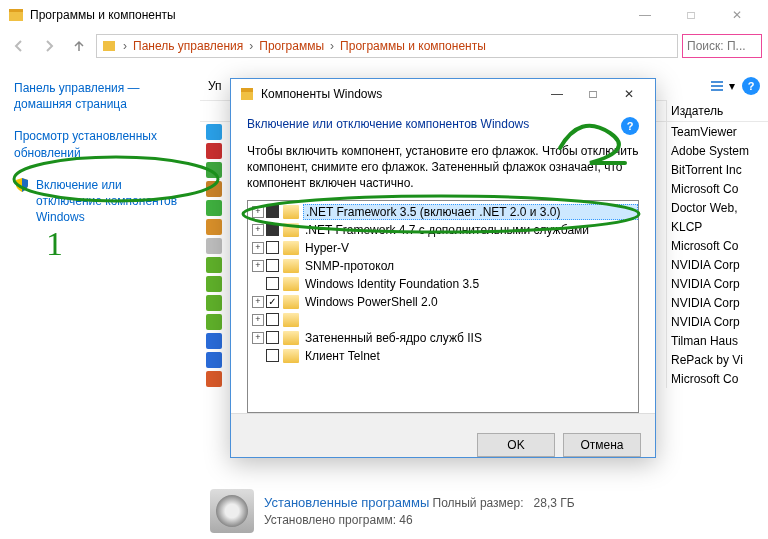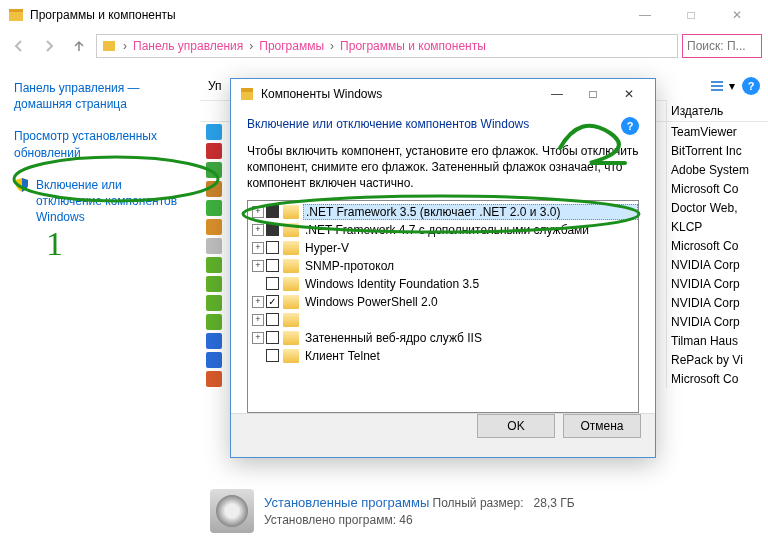--- a/index.html
+++ b/index.html
@@ -8,21 +8,21 @@
   .titlebar{height:30px;display:flex;align-items:center;padding:0 8px;background:#fff;}
   .titlebar .icon{width:16px;height:16px;margin-right:6px;display:flex;align-items:center;justify-content:center;}
   .titlebar .title{flex:1;color:#000;}
   .winbtns{display:flex;}
   .winbtn{width:46px;height:30px;display:flex;align-items:center;justify-content:center;color:#999;}
   
   .navbar{height:32px;display:flex;align-items:center;padding:0 6px;gap:4px;}
   .navbtn{width:26px;height:26px;display:flex;align-items:center;justify-content:center;color:#bbb;}
   .navbtn svg{width:16px;height:16px;}
   .breadcrumb{flex:1;height:24px;border:1px solid #ccc;display:flex;align-items:center;padding:0 4px;overflow:hidden;}
-  .bc-seg{display:flex;align-items:center;padding:0 4px;color:#ec4899;white-space:nowrap;}
+  .bc-seg{display:flex;align-items:center;padding:0 4px;color:#c2410c;white-space:nowrap;}
   .bc-sep{color:#666;padding:0 2px;}
   .bc-icon{width:16px;height:16px;margin-right:4px;}
   .searchbox{width:80px;height:24px;border:1px solid #ec4899;display:flex;align-items:center;padding:0 4px;color:#777;}
   
   .contentarea{position:absolute;top:62px;left:0;right:0;bottom:0;display:flex;}
   .sidebar{width:200px;padding:18px 14px;}
   .sb-link{color:#0066cc;margin-bottom:16px;line-height:1.35;cursor:pointer;}
   .sb-link.with-icon{display:flex;align-items:flex-start;gap:6px;}
   .shield-icon{width:16px;height:16px;flex-shrink:0;}
   .mainpane{flex:1;position:relative;padding:10px 0 0 0;}
@@ -62,21 +62,21 @@
   .dialog .tree{flex:1;border:1px solid #888;background:#fff;overflow-y:auto;overflow-x:hidden;padding:2px 0;}
   .trow{display:flex;align-items:center;height:18px;padding-left:4px;gap:2px;}
   .trow .exp{width:12px;height:12px;border:1px solid #888;display:flex;align-items:center;justify-content:center;font-size:9px;line-height:1;color:#333;}
   .trow .exp.blank{border:none;}
   .trow .cb{width:13px;height:13px;border:1px solid #333;display:flex;align-items:center;justify-content:center;}
   .trow .cb.filled{background:#333;}
   .trow .cb.checked::after{content:"✓";font-size:10px;color:#000;}
   .trow .fic{width:16px;height:14px;background:linear-gradient(#ffe9a8,#f0c043);border-radius:1px;margin:0 2px;}
   .trow .lbl{white-space:nowrap;flex:1;padding-left:2px;}
   .trow.selected .lbl{background:#cde8ff;border:1px dotted #3399ff;padding:0 2px;}
-  .dialog .dfoot{height:44px;display:flex;align-items:flex-start;justify-content:flex-end;gap:8px;padding:0 14px;background:#f0f0f0;border-top:1px solid #ddd;}
+  .dialog .dfoot{height:44px;display:flex;align-items:flex-end;justify-content:flex-end;gap:8px;padding:0 14px;background:#f0f0f0;border-top:1px solid #ddd;}
   .dbtn{min-width:78px;height:24px;background:#e1e1e1;border:1px solid #adadad;display:flex;align-items:center;justify-content:center;}
   
   .annot{position:absolute;inset:0;pointer-events:none;}
   .annot svg{position:absolute;}
   .annot text{font-family:"Segoe Script","Comic Sans MS",cursive;fill:#1b8f1b;font-size:34px;}
   
   .righthint{position:absolute;right:8px;top:88px;color:#0066cc;font-size:12px;}
 </style>
 </head>
 <body>
@@ -250,22 +250,22 @@
             <span class="sq" style="background:#d85a2a"></span>
           </span>
           <span class="nm"></span>
         </div>
       </div>
 
     <div class="pubcol">
       <div class="hdr">Издатель</div>
       <div id="publist">
           <div class="row">TeamViewer</div>
+          <div class="row">Adobe System</div>
           <div class="row">BitTorrent Inc</div>
-          <div class="row">Adobe System</div>
           <div class="row">Microsoft Co</div>
           <div class="row">Doctor Web,</div>
           <div class="row">KLCP</div>
           <div class="row">Microsoft Co</div>
           <div class="row">NVIDIA Corp</div>
           <div class="row">NVIDIA Corp</div>
           <div class="row">NVIDIA Corp</div>
           <div class="row">NVIDIA Corp</div>
           <div class="row">Tilman Haus</div>
           <div class="row">RePack by Vi</div>

